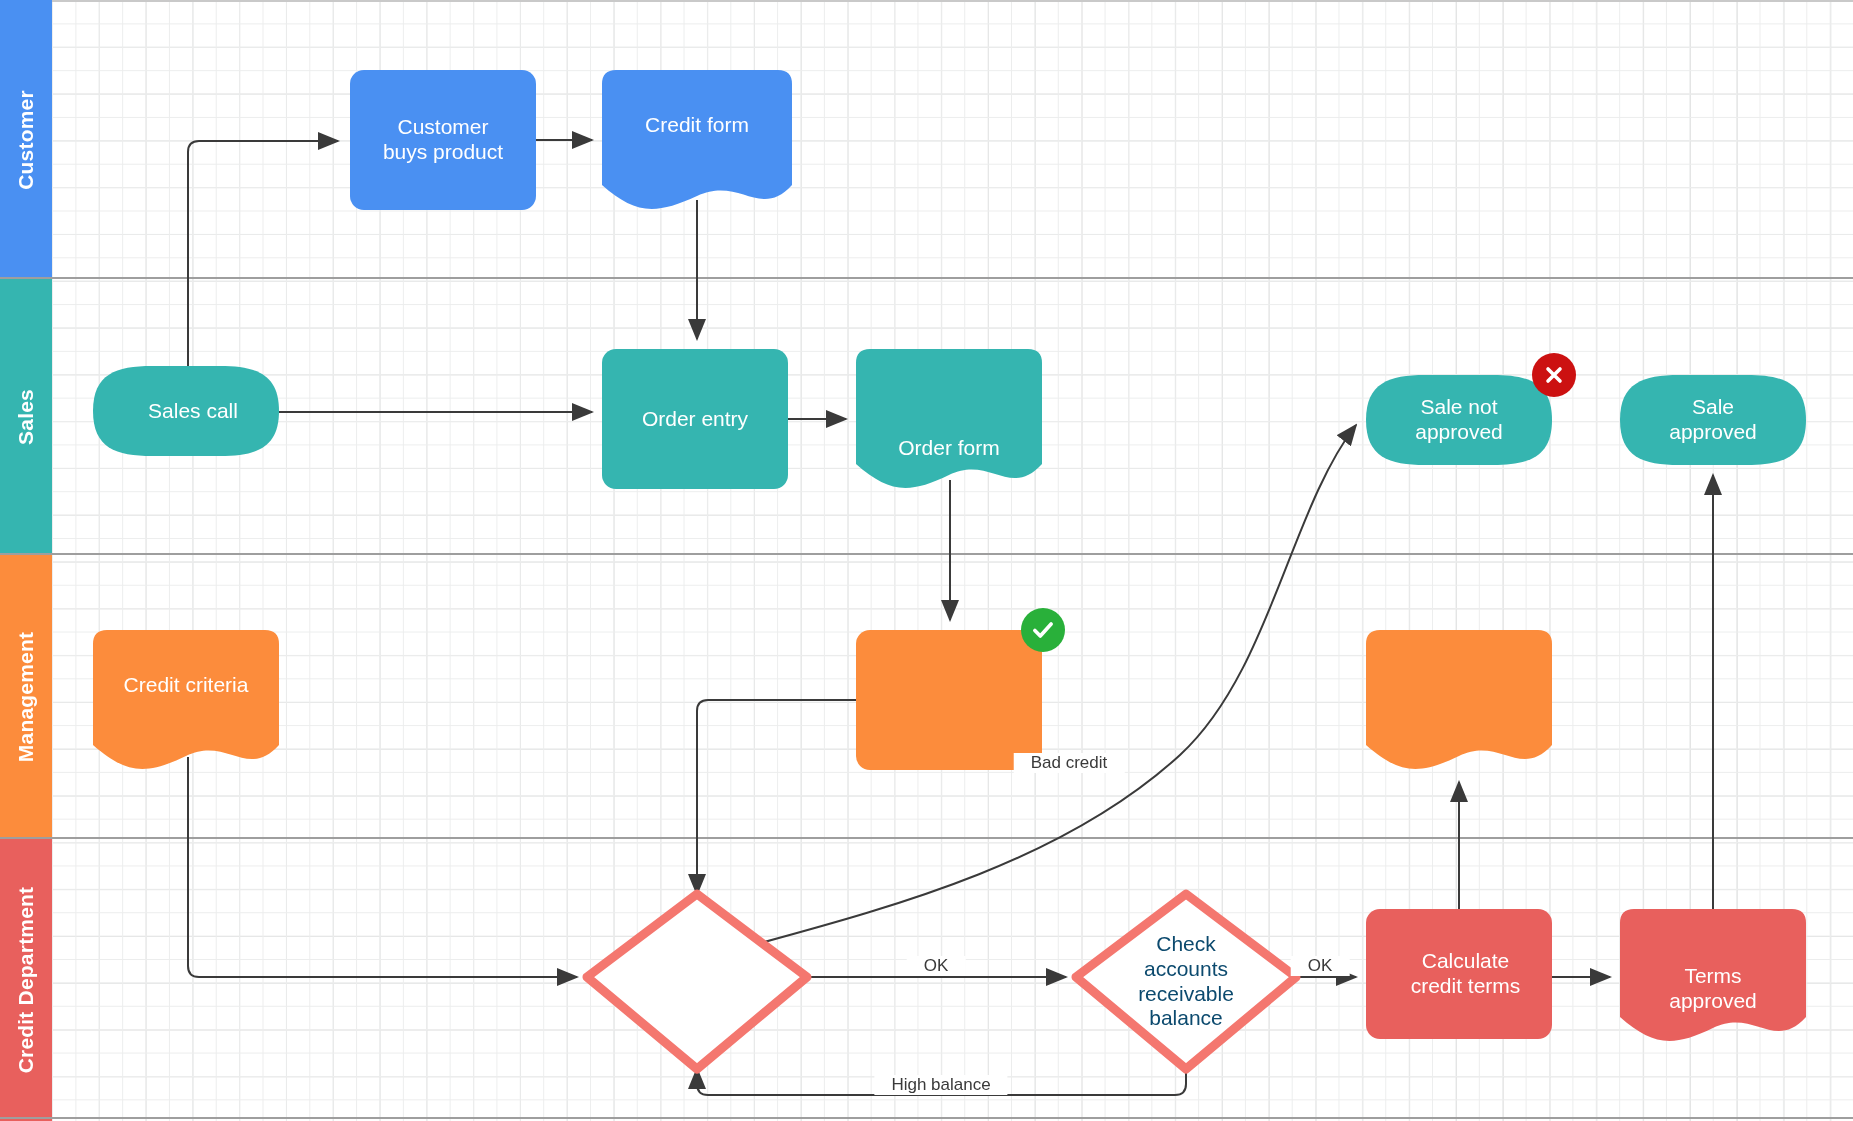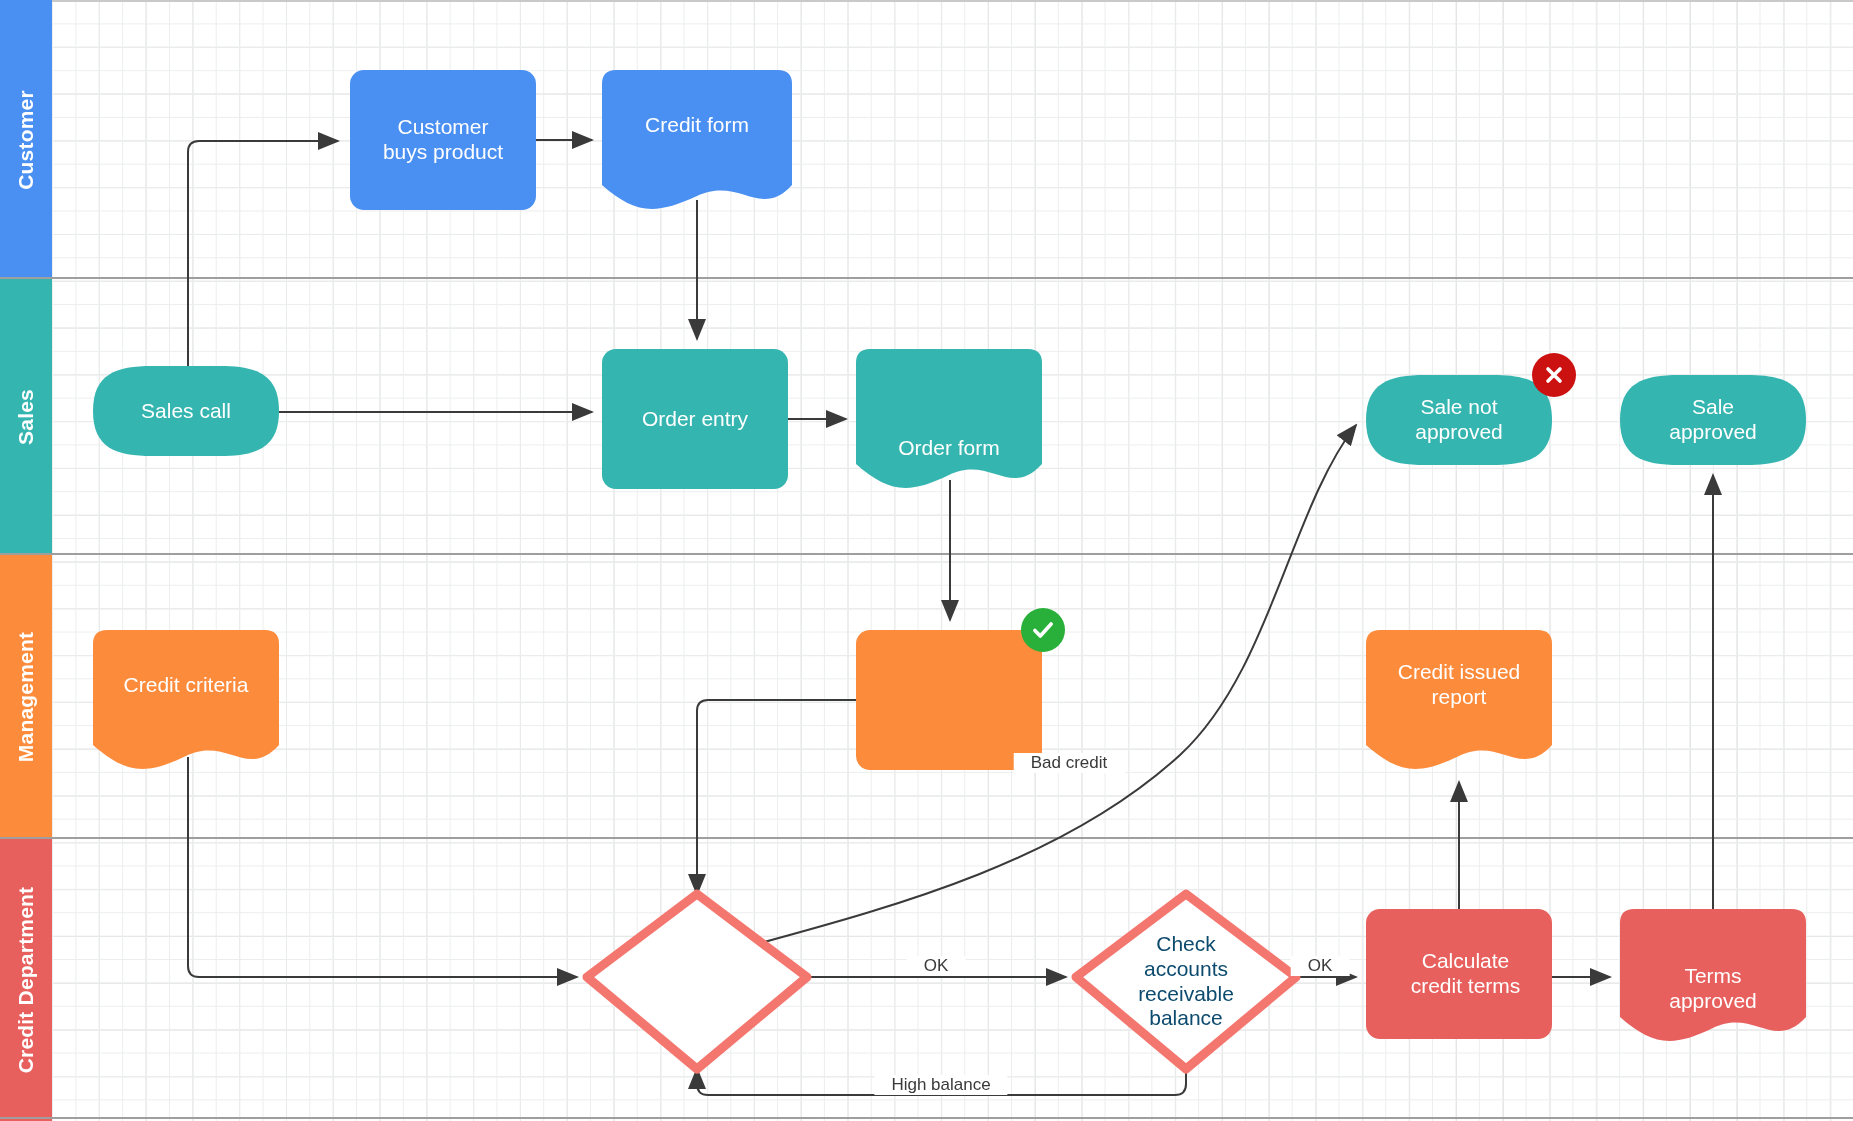--- a/index.html
+++ b/index.html
@@ -146,21 +146,21 @@
   </svg>
 
   <div class="node-label" style="left:350px;top:70px;width:186px;height:140px;">
       <span>Customer<br>buys product</span>
     </div>
 
   <div class="node-label" style="left:602px;top:70px;width:190px;height:110px;">
       <span>Credit form</span>
     </div>
 
-  <div class="node-label" style="left:93px;top:366px;width:186px;height:90px;">
+  <div class="node-label" style="left:100px;top:366px;width:186px;height:90px;">
       <span>Sales call</span>
     </div>
 
   <div class="node-label" style="left:602px;top:349px;width:186px;height:140px;">
       <span>Order entry</span>
     </div>
 
   <div class="node-label" style="left:856px;top:349px;width:186px;height:110px;margin-top:44px;">
       <span>Order form</span>
     </div>
@@ -171,23 +171,20 @@
 
   <div class="node-label" style="left:1620px;top:375px;width:186px;height:90px;">
       <span>Sale<br>approved</span>
     </div>
 
   <div class="node-label" style="left:93px;top:630px;width:186px;height:110px;">
       <span>Credit criteria</span>
     </div>
 
 
-  <div class="node-label" style="left:1366px;top:630px;width:186px;height:110px;">
-      <span>Credit issued<br>report</span>
-    </div>
 
 
   <div class="node-label dark" style="left:1091px;top:894px;width:190px;height:175px;">
       <span>Check<br>accounts<br>receivable<br>balance</span>
     </div>
 
   <div class="node-label" style="left:1366px;top:909px;width:199px;height:130px;">
       <span>Calculate<br>credit terms</span>
     </div>
 

